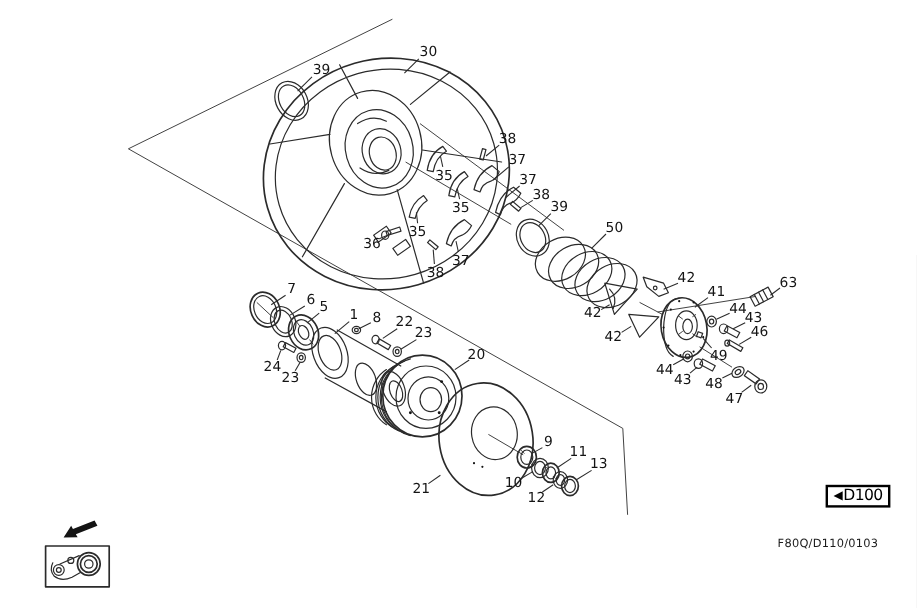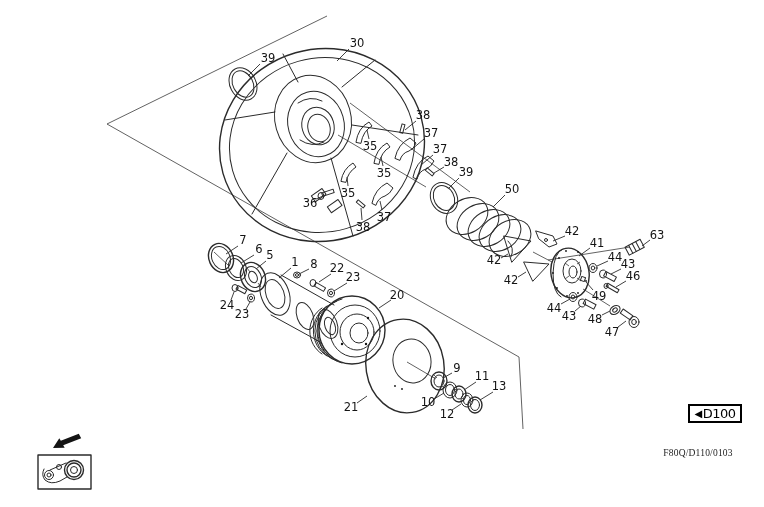--- a/index.html
+++ b/index.html
@@ -21,21 +21,21 @@
   .nav-btn{
     position:absolute;left:688px;top:404px;width:50px;height:15px;
     border:2px solid #000;background:#fff;color:#000;
     display:flex;align-items:center;justify-content:center;
     font-size:13px;line-height:1;letter-spacing:-0.5px;cursor:pointer;
     user-select:none;
   }
   .nav-btn .tri{font-size:10px;margin-right:1px;}
   .code-text{
     position:absolute;left:648px;top:448px;width:100px;
-    text-align:center;font-size:9.5px;color:#1c1c1c;letter-spacing:0.2px;font-family:Liberation Serif, serif;
+    font-size:9.5px;color:#1c1c1c;letter-spacing:0.2px;
   }
 </style>
 </head>
 <body>
 
 <div class="canvas">
 
   <svg class="diagram" width="764" height="507" viewBox="0 0 764 507">
 
     <g>

